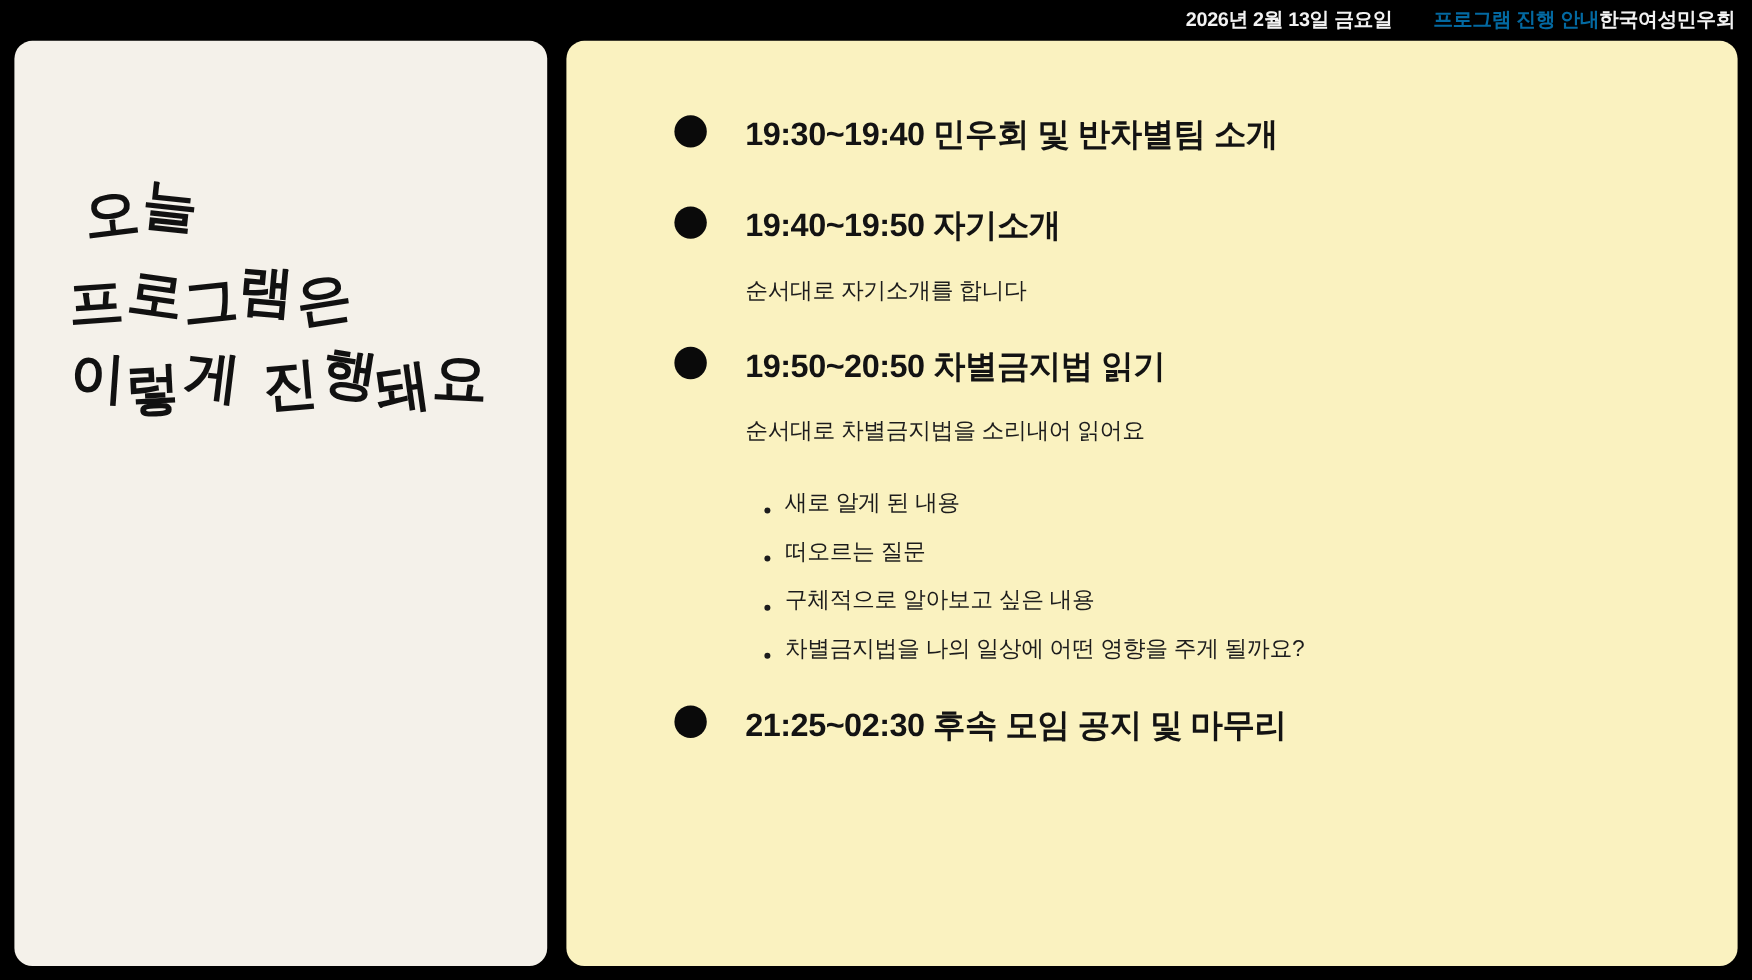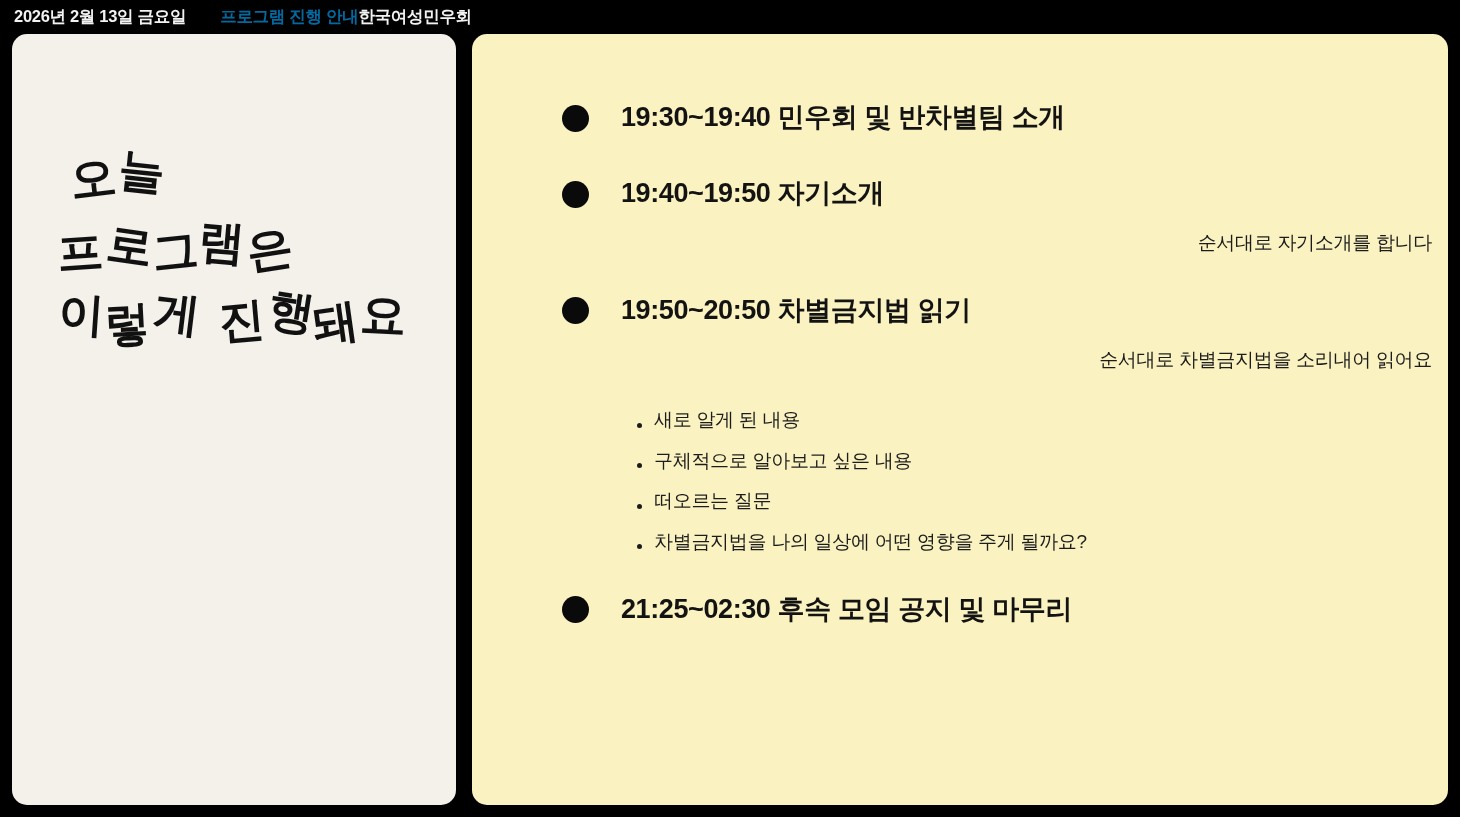--- a/index.html
+++ b/index.html
@@ -19,21 +19,21 @@
 
   
   .topbar {
     position: absolute;
     top: 0;
     left: 0;
     width: 1460px;
     height: 34px;
     display: flex;
     align-items: center;
-    justify-content: flex-start;
+    justify-content: flex-end;
     padding: 0 14px 0 14px;
     color: #ffffff;
   }
 
   .topbar-left {
     display: flex;
     align-items: baseline;
     white-space: nowrap;
   }
 
@@ -140,21 +140,21 @@
 
   .agenda-item {
     position: relative;
     margin-bottom: 32px;
   }
 
   .agenda-item:last-child { margin-bottom: 0; }
 
   .agenda-head {
     display: flex;
-    align-items: center;
+    align-items: flex-start;
     min-height: 44px;
   }
 
   .bullet-dot {
     width: 27px;
     height: 27px;
     border-radius: 50%;
     background: #0a0a0a;
     flex: 0 0 auto;
     margin-right: 32px;
@@ -170,21 +170,20 @@
   }
 
   .agenda-desc {
     font-size: 19px;
     font-weight: 400;
     color: #1c1c1c;
     letter-spacing: -0.3px;
     line-height: 1.4;
     margin-top: 14px;
     margin-left: 59px;
-    text-align: right;
   }
 
   .sub-list {
     list-style: none;
     margin-top: 16px;
     margin-left: 75px;
   }
 
   .sub-item {
     display: flex;
@@ -264,25 +263,25 @@
       </div>
 
       <div class="agenda-item">
         <ul class="sub-list">
           <li class="sub-item">
             <span class="sub-dot"></span>
             <span class="sub-text">새로 알게 된 내용</span>
           </li>
           <li class="sub-item">
             <span class="sub-dot"></span>
-            <span class="sub-text">구체적으로 알아보고 싶은 내용</span>
+            <span class="sub-text">떠오르는 질문</span>
           </li>
           <li class="sub-item">
             <span class="sub-dot"></span>
-            <span class="sub-text">떠오르는 질문</span>
+            <span class="sub-text">구체적으로 알아보고 싶은 내용</span>
           </li>
           <li class="sub-item">
             <span class="sub-dot"></span>
             <span class="sub-text">
               <span class="wrap-line">차별금지법을 나의 일상에 어떤 영향을 주게 될까요?</span>
             </span>
           </li>
         </ul>
       </div>
 

